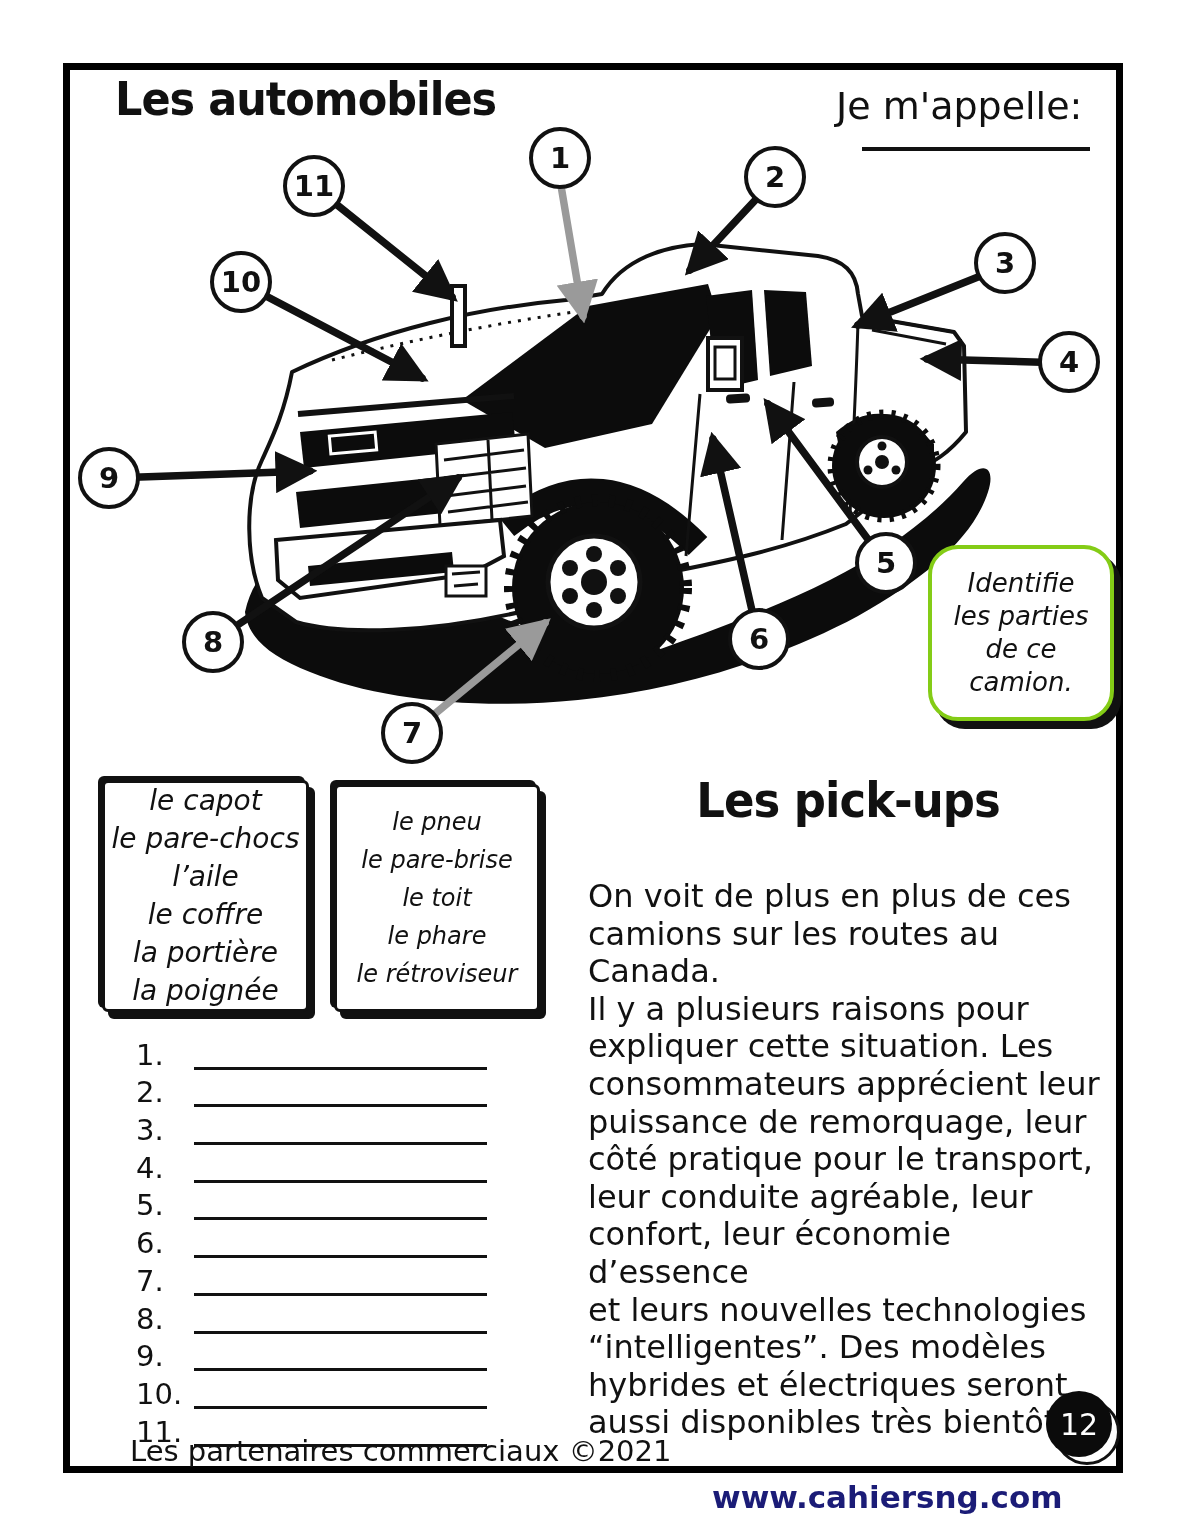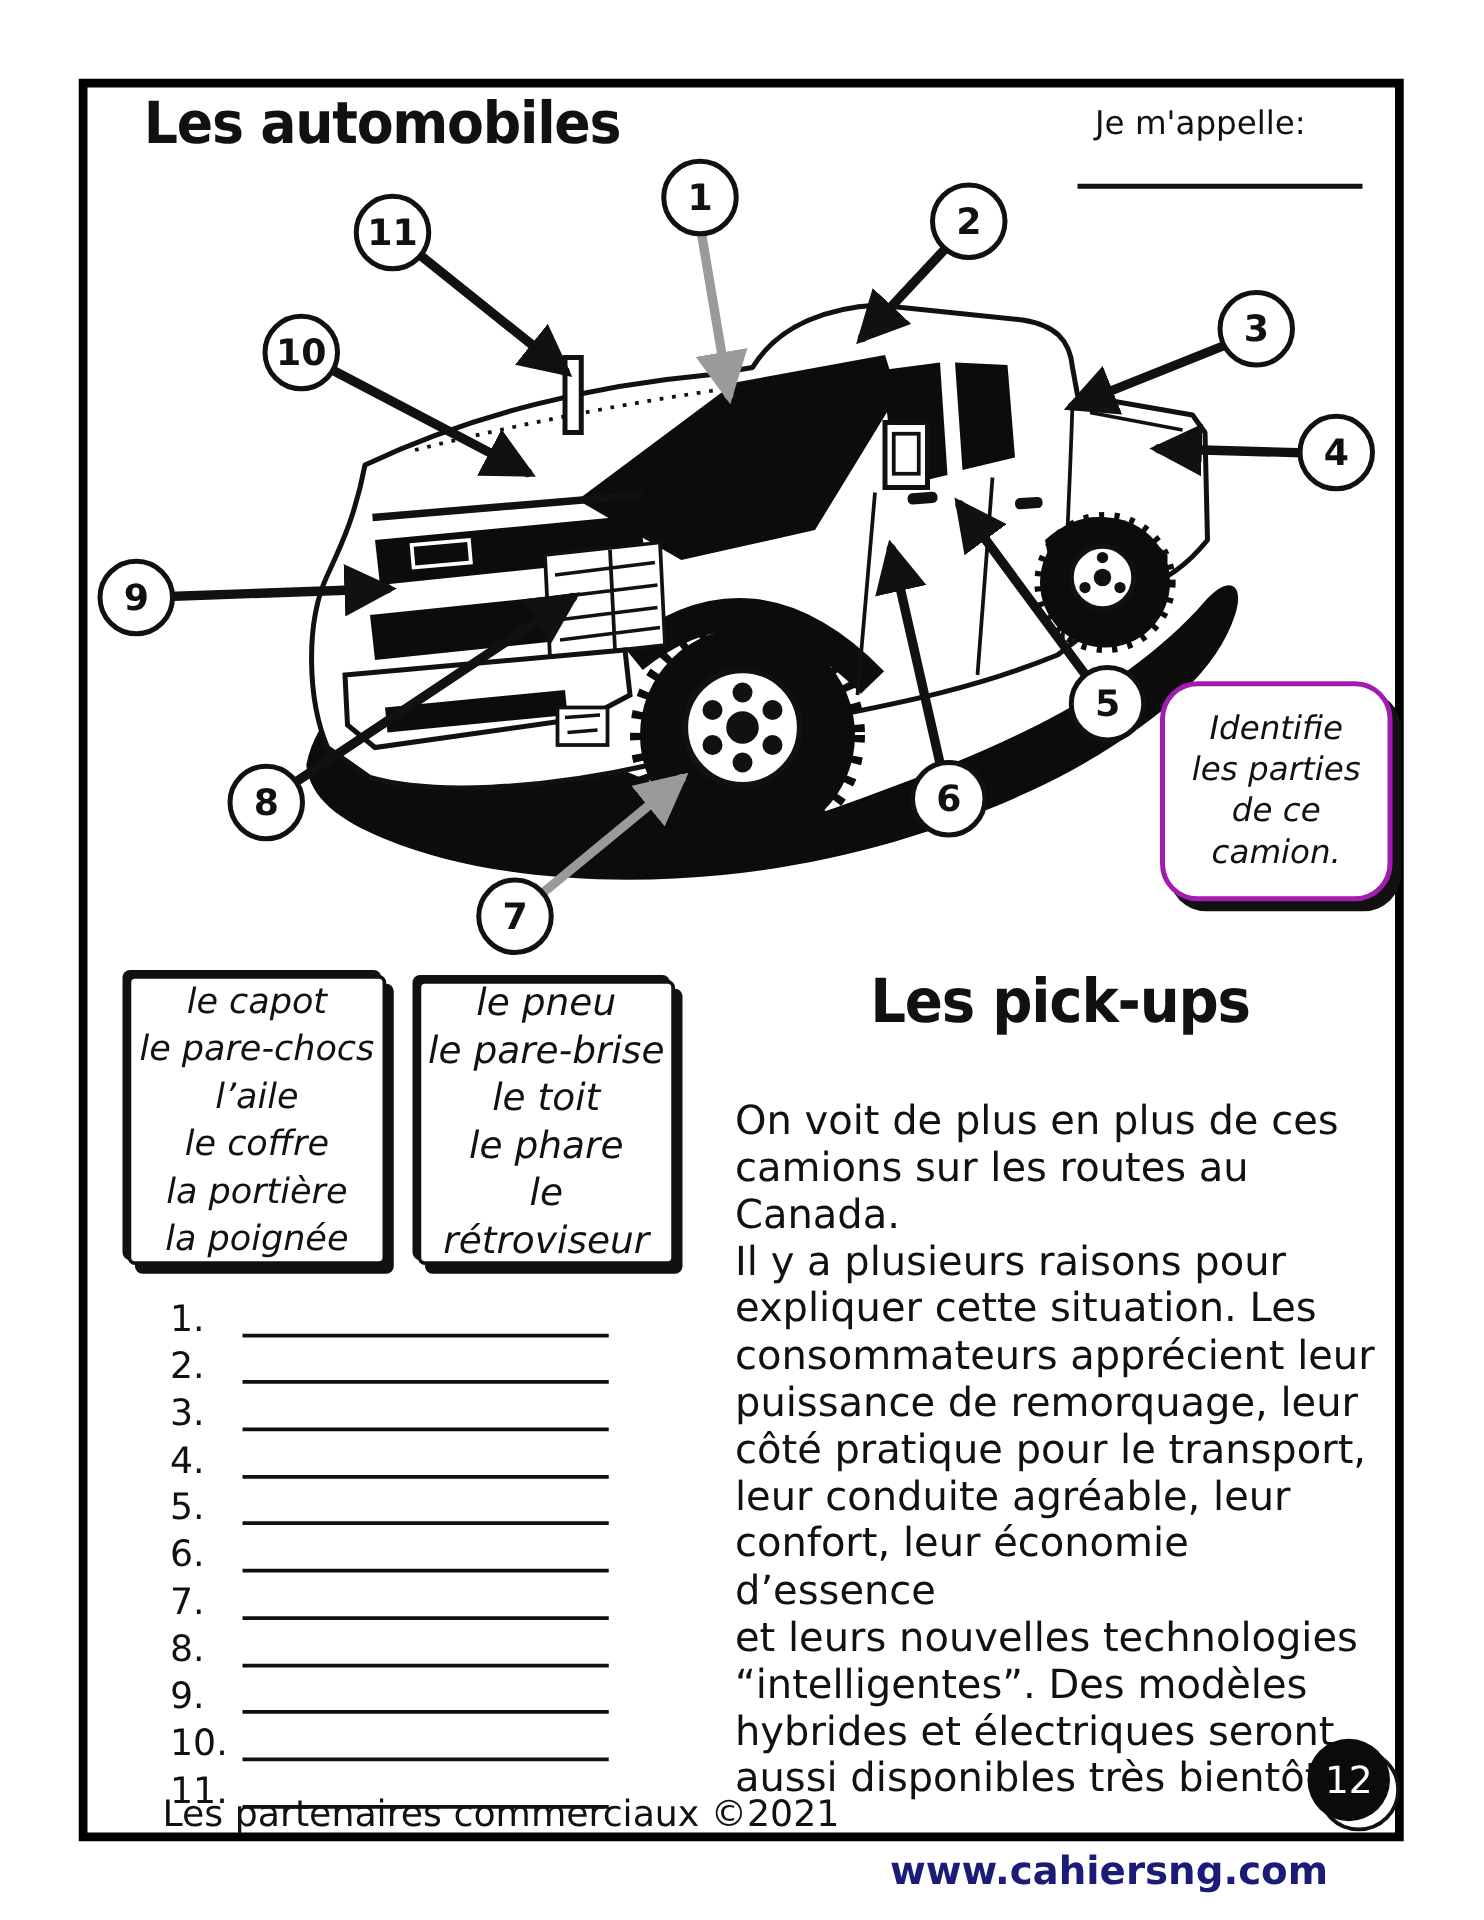--- a/index.html
+++ b/index.html
@@ -2,35 +2,35 @@
 <html><head>
 <meta charset="utf-8">
 <style>
   html,body{margin:0;padding:0;background:#fff;}
   #page{position:relative;width:1187px;height:1536px;background:#fff;overflow:hidden;
         font-family:"DejaVu Sans","Liberation Sans",sans-serif;color:#111;}
   #frame{position:absolute;left:63px;top:63px;width:1046px;height:1396px;border:7px solid #000;}
   #art{position:absolute;left:0;top:0;pointer-events:none;}
   .title{position:absolute;left:115px;top:72px;font-size:43px;font-weight:bold;letter-spacing:-1px;
          transform:scaleY(1.08);transform-origin:top left;}
-  .namelabel{position:absolute;left:876px;top:84px;font-size:26px;}
+  .namelabel{position:absolute;left:836px;top:84px;font-size:38px;}
   .nameline{position:absolute;left:862px;top:118px;width:228px;height:29px;border-bottom:4px solid #111;}
   .callout{position:absolute;width:54px;height:54px;border:4px solid #111;border-radius:50%;background:#fff;
            display:flex;align-items:center;justify-content:center;font-size:29px;font-weight:bold;
            transform:translate(-50%,-50%);z-index:6;}
   .bubble{position:absolute;left:928px;top:545px;width:178px;height:168px;background:#fff;
-          border:4px solid #a21caf;border-radius:30px;box-shadow:7px 8px 0 0 #111;
+          border:4px solid #84cc16;border-radius:30px;box-shadow:7px 8px 0 0 #111;
           display:flex;align-items:center;justify-content:center;text-align:center;
           font-style:italic;font-size:26px;line-height:33px;white-space:pre-line;z-index:5;}
   .wordbox{position:absolute;background:#fff;border:3px solid #111;border-radius:6px;
            box-shadow:6px 7px 0 0 #111,-4px -4px 0 0 #111;
            display:flex;flex-direction:column;align-items:center;justify-content:center;
            font-style:italic;font-size:28px;line-height:38px;text-align:center;z-index:4;}
   #wordbox-0{left:102px;top:780px;width:201px;height:226px;}
-  #wordbox-1{left:334px;top:784px;width:200px;height:222px;font-size:30px;}
+  #wordbox-1{left:334px;top:784px;width:200px;height:222px;font-size:24px;}
   .article-title{position:absolute;left:588px;top:772px;width:520px;text-align:center;
                  font-size:45px;font-weight:bold;letter-spacing:-1px;transform:scaleY(1.08);transform-origin:top center;}
   .article-body{position:absolute;left:588px;top:878px;width:528px;font-size:32px;line-height:37.6px;
                 white-space:pre-line;}
   #fill-list{position:absolute;left:136px;top:1032px;width:360px;}
   .fill-row{display:flex;align-items:flex-end;height:37.7px;}
   .fill-num{width:58px;font-size:29px;line-height:30px;}
   .fill-line{width:293px;height:30px;border-bottom:3.5px solid #111;}
   .footer-left{position:absolute;left:130px;top:1434px;font-size:29px;}
   .footer-url{position:absolute;left:712px;top:1431px;font-size:31px;font-weight:bold;text-decoration:none;margin-top:48px;}

